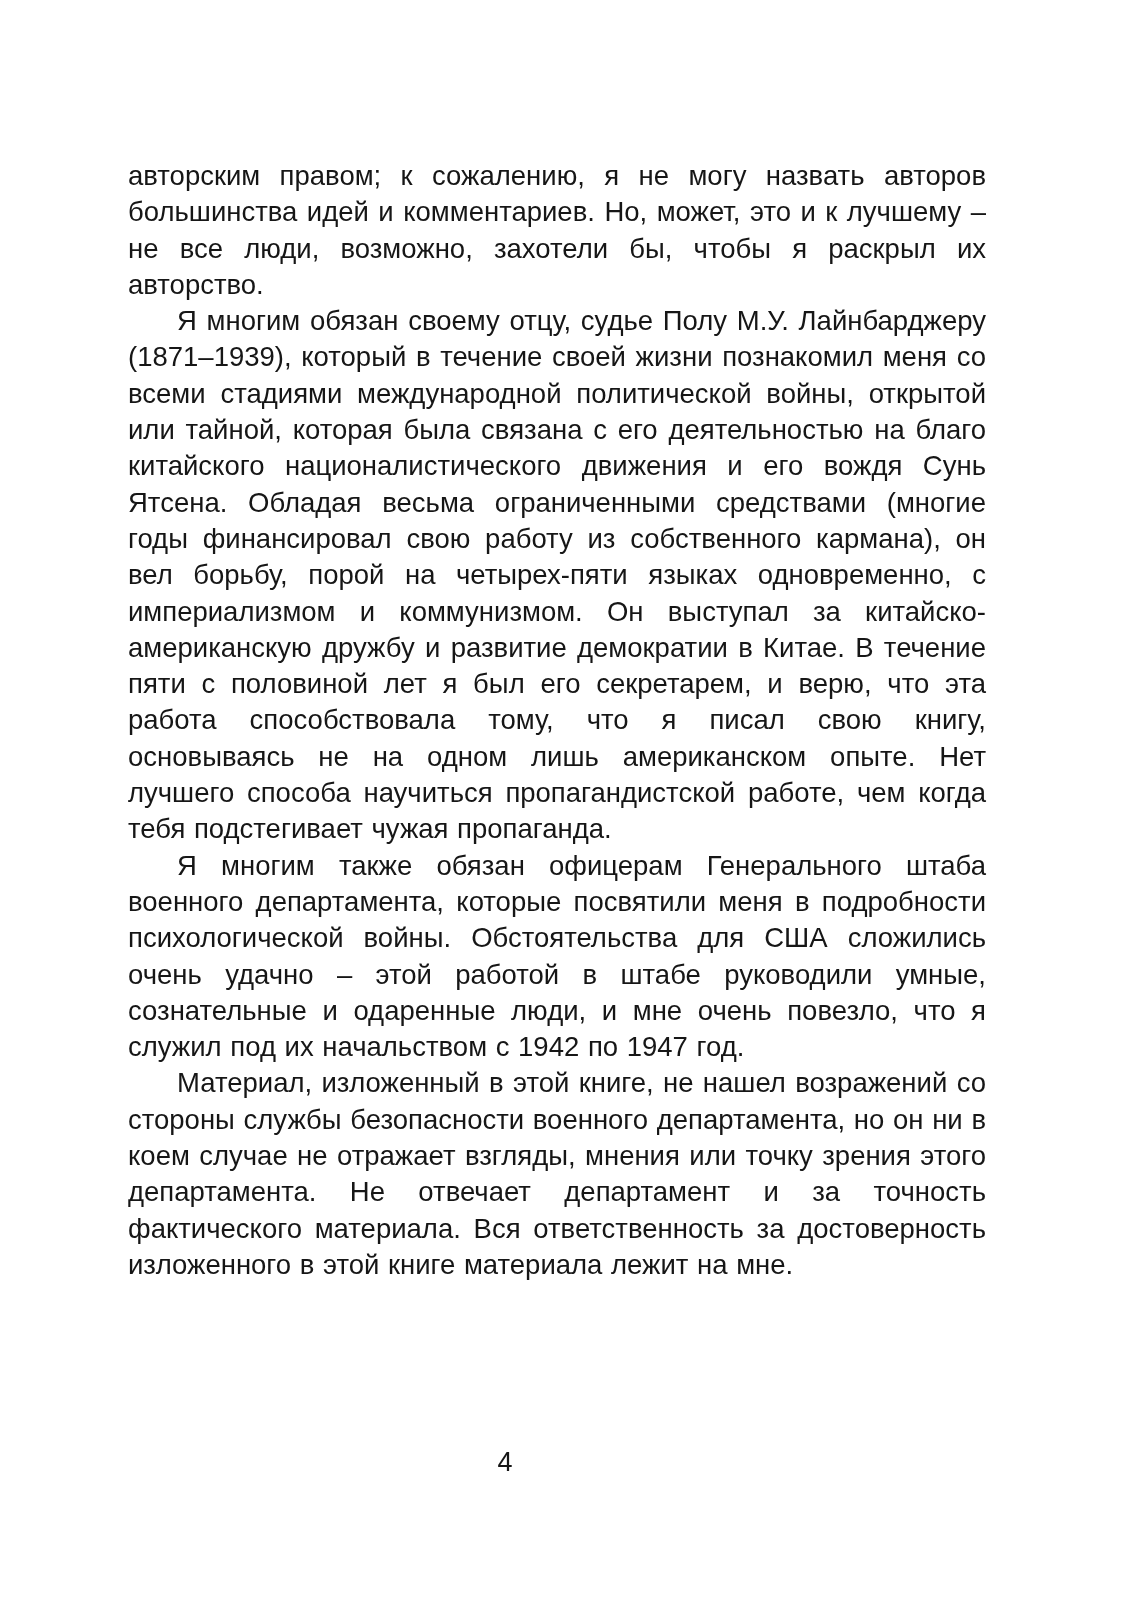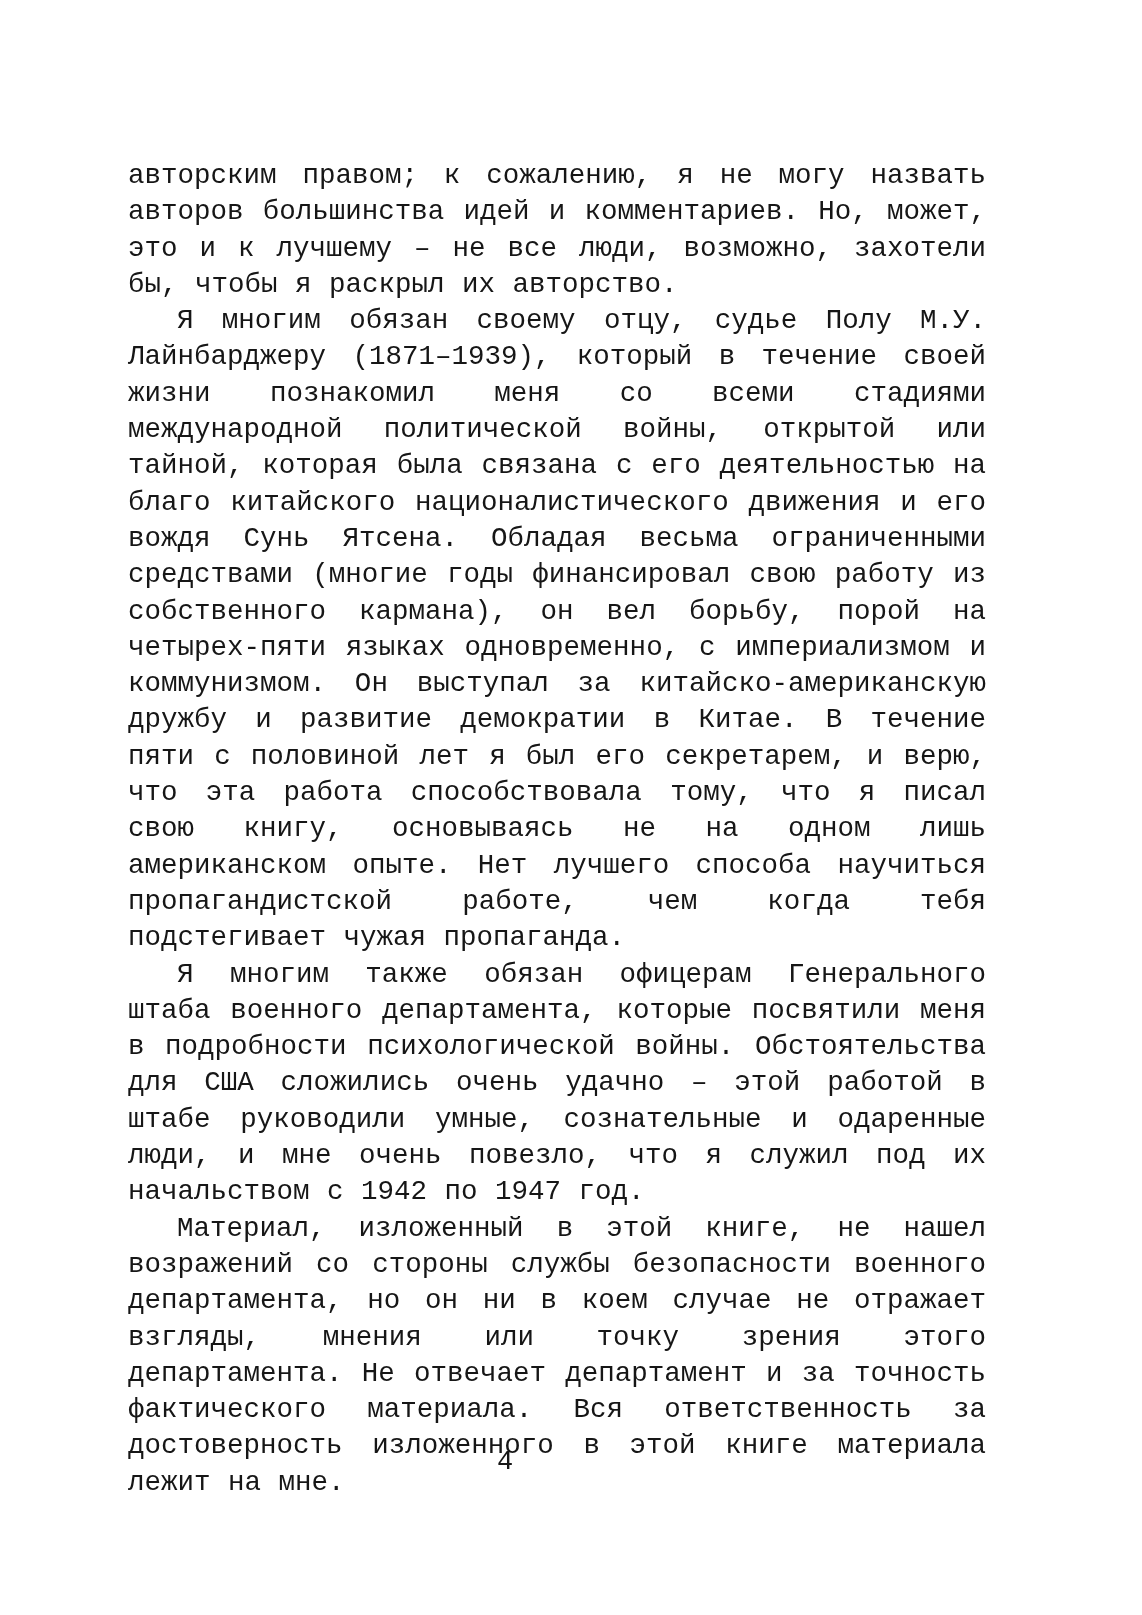--- a/index.html
+++ b/index.html
@@ -6,21 +6,21 @@
       margin: 0;
       padding: 0;
       background: #ffffff;
     }
     .page {
       position: relative;
       width: 1142px;
       height: 1615px;
       margin: 0 auto;
       background: #ffffff;
-      font-family: Liberation Mono, monospace;
+      font-family: Liberation Sans, sans-serif;
       color: #161616;
       overflow: hidden;
     }
     .text-block {
       position: absolute;
       top: 158px;
       left: 128px;
       width: 858px;
     }
     .para {

